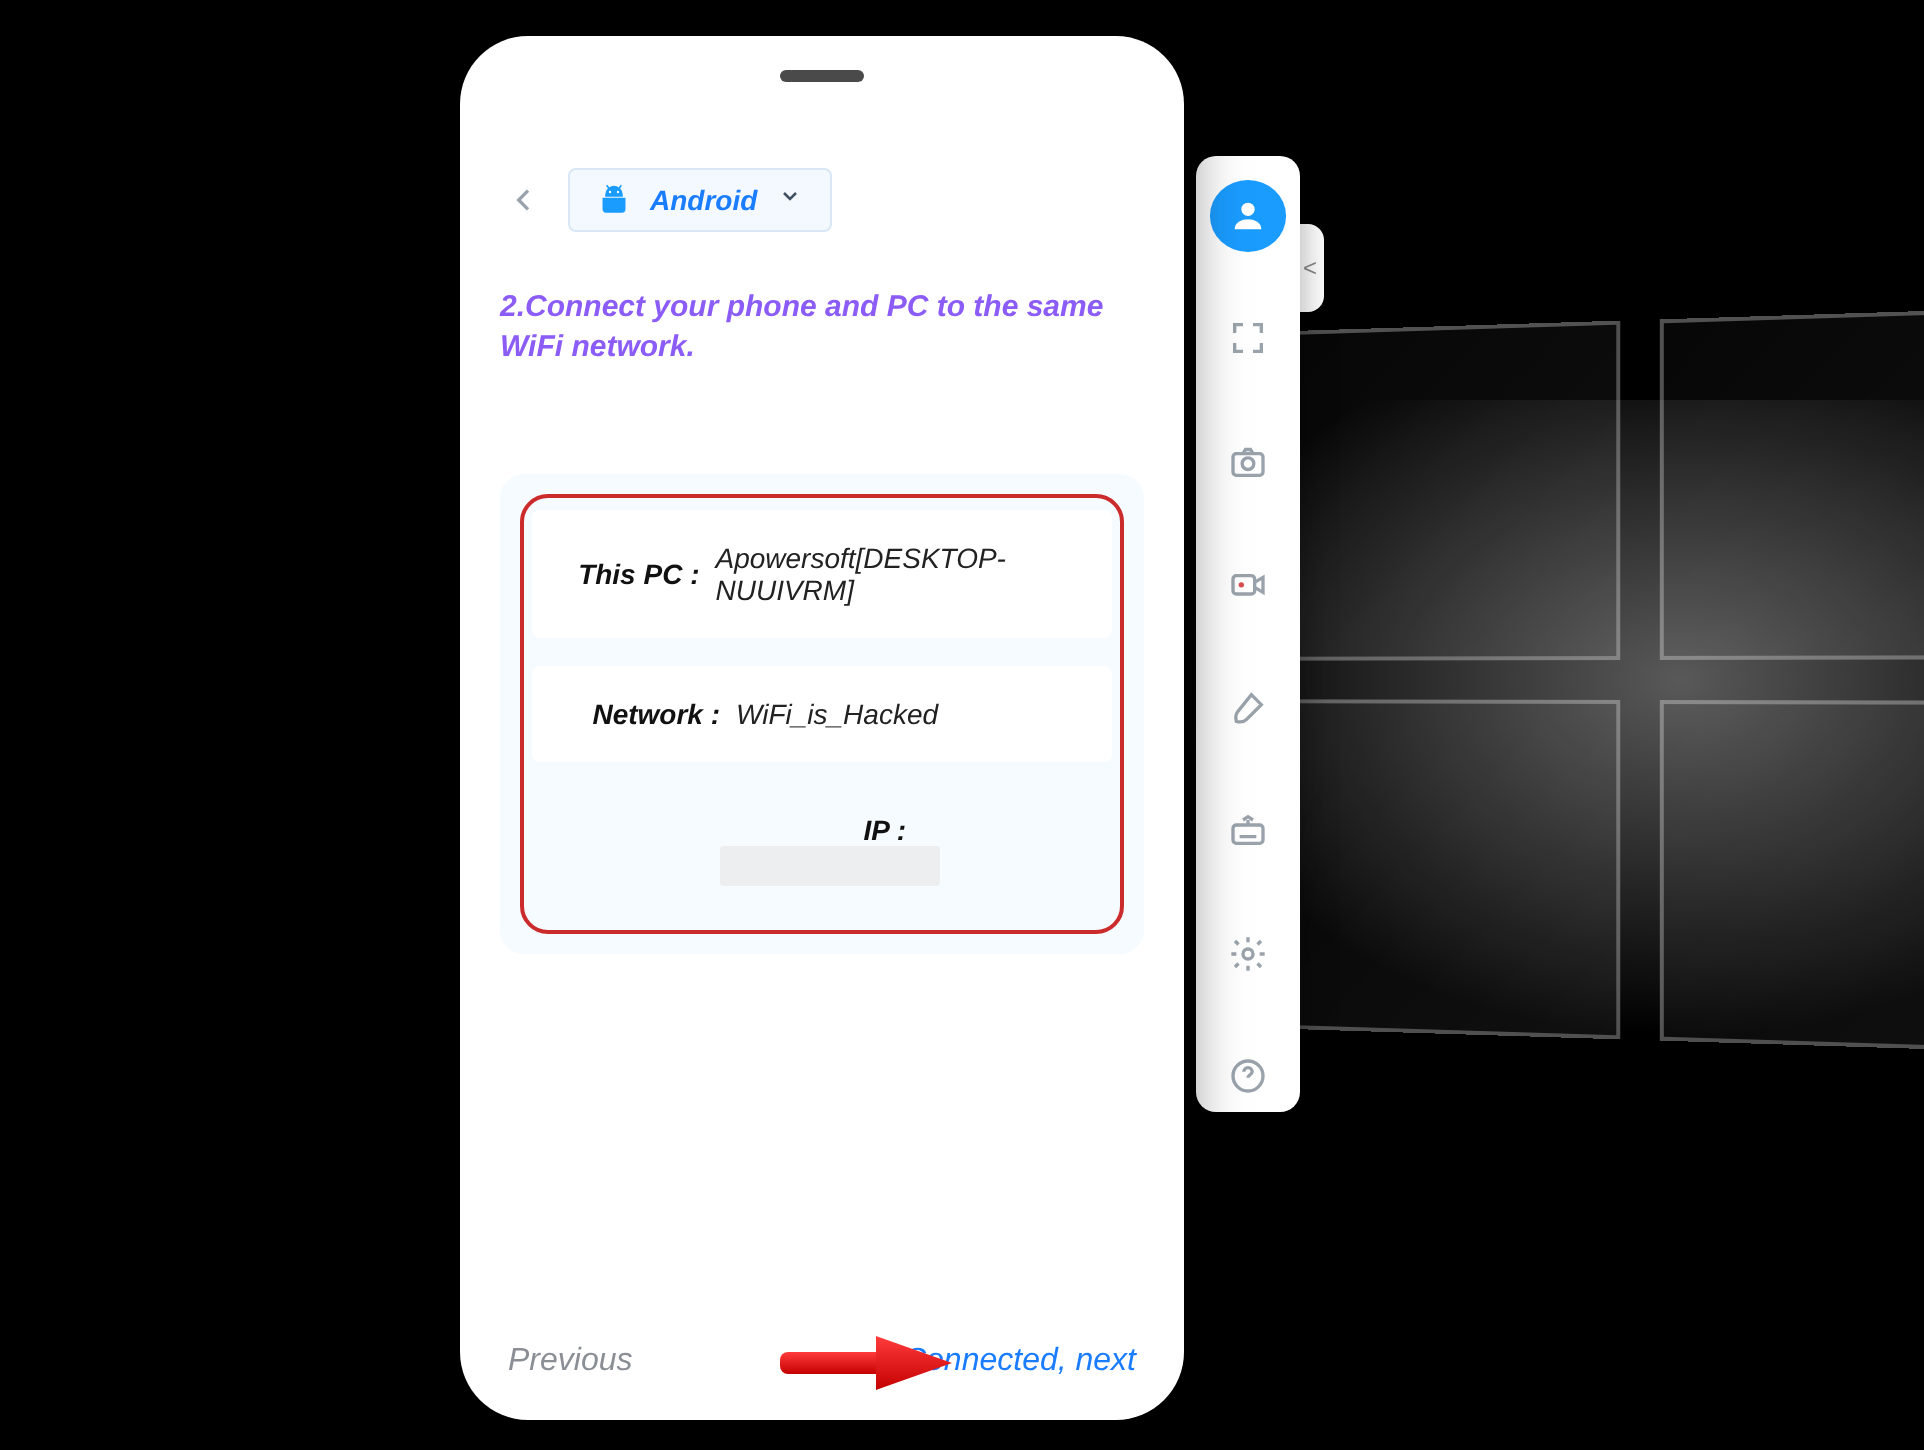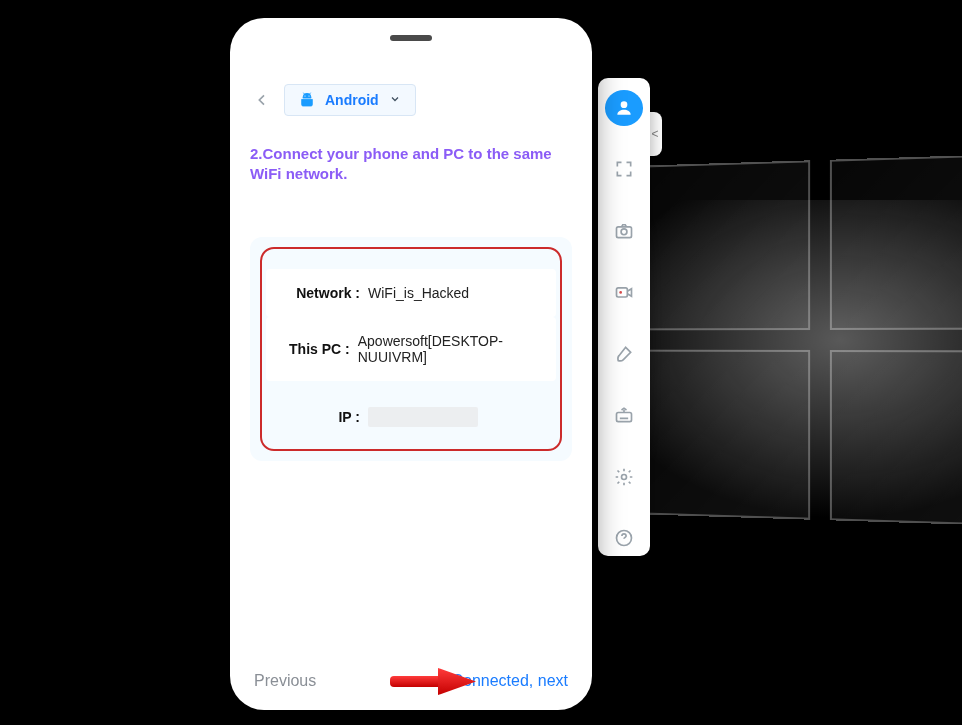--- a/index.html
+++ b/index.html
@@ -46,21 +46,21 @@
     background: #fff;
     border-radius: 34px;
     box-shadow: 0 8px 30px rgba(0,0,0,0.5);
     padding: 28px 20px 22px 20px;
   }
   .phone-speaker {
     position: absolute;
     top: 17px; left: 50%; transform: translateX(-50%);
     width: 42px; height: 6px; background: #4a4a4a; border-radius: 3px;
   }
-  .phone-inner { position: relative; width: 100%; height: 100%; }
+  .phone-inner { position: relative; width: 100%; height: 100%; font-style: italic; }
   
   .header-row { display: flex; align-items: center; gap: 10px; margin-top: 38px; }
   .back-chevron {
     width: 24px; height: 24px; display: flex; align-items: center; justify-content: center;
     cursor: pointer;
   }
   .os-dropdown {
     border: 1px solid #d8e6f5;
     background: #f3f9ff;
     border-radius: 4px;
@@ -244,29 +244,29 @@
               <path d="M6 9l6 6 6-6"></path>
             </svg>
         </span>
       </div>
     </div>
 
     <div class="instruction">2.Connect your phone and PC to the same WiFi network.</div>
 
     <div class="info-card">
       <div class="info-inner">
+        <div class="info-row white">
+          <span class="info-label">This PC  :</span>
+          <span class="info-value">Apowersoft[DESKTOP-NUUIVRM]</span>
+        </div>
         <div class="info-row white" style="margin-top:14px;">
           <span class="info-label">Network :</span>
           <span class="info-value">WiFi_is_Hacked</span>
         </div>
-        <div class="info-row white">
-          <span class="info-label">This PC  :</span>
-          <span class="info-value">Apowersoft[DESKTOP-NUUIVRM]</span>
-        </div>
-        <div class="info-row" style="margin-top:10px;">
+        <div class="info-row" style="margin-top:10px;flex-direction:column;">
           <span class="info-label">IP   :</span>
           <span class="ip-blur"></span>
         </div>
       </div>
     </div>
 
     <div class="footer-nav">
       <span class="prev">Previous</span>
       <span class="next">Connected, next</span>
     </div>

